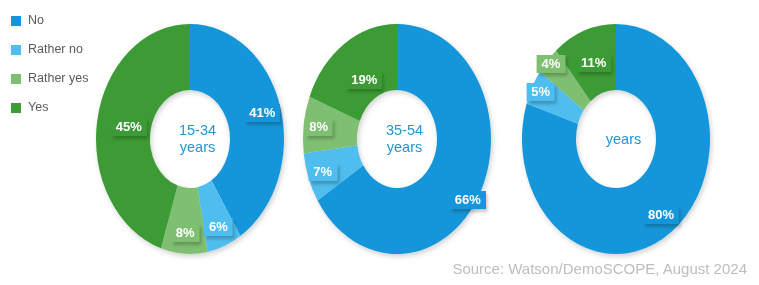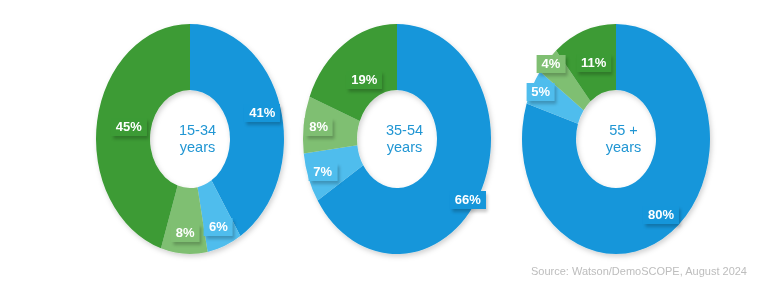--- a/index.html
+++ b/index.html
@@ -49,28 +49,46 @@
     box-shadow:2px 3px 3px rgba(0,0,0,0.22);
   }
   .vb-no{background:#1596DA;}
   .vb-ratherno{background:#4FBDED;}
   .vb-ratheryes{background:#7FBF72;}
   .vb-yes{background:#3C9B35;}
 
   
   .source{
     position:absolute;right:12px;bottom:8px;
-    font-size:11px;color:#bdbdbd;white-space:nowrap;text-align:center;
+    font-size:15px;color:#bdbdbd;white-space:nowrap;text-align:center;
   }
 </style>
 </head>
 <body>
 
 <div id="root">
 
+  <div class="legend">
+    <div class="legend-item">
+      <span class="legend-swatch" style="background: rgb(21, 150, 218);"></span>
+      <span class="legend-label">No</span>
+    </div>
+    <div class="legend-item">
+      <span class="legend-swatch" style="background: rgb(79, 189, 237);"></span>
+      <span class="legend-label">Rather no</span>
+    </div>
+    <div class="legend-item">
+      <span class="legend-swatch" style="background: rgb(127, 191, 114);"></span>
+      <span class="legend-label">Rather yes</span>
+    </div>
+    <div class="legend-item">
+      <span class="legend-swatch" style="background: rgb(60, 155, 53);"></span>
+      <span class="legend-label">Yes</span>
+    </div>
+  </div>
 
   <div class="chart chart-1">
     <svg class="donut-svg" viewBox="0 0 188 230">
       <defs>
         <filter id="sh1" x="-30%" y="-30%" width="170%" height="170%">
           <feDropShadow dx="1.5" dy="2.5" stdDeviation="2.5" flood-color="#000000" flood-opacity="0.18"></feDropShadow>
         </filter>
       </defs>
       <g class="slices" filter="url(#sh1)">
           <path d="M 94 0 A 94 115 0 0 1 144.36771872802572 212.09771143273173 L 115.43307179915988 156.37206834959872 A 40 49 0 0 0 94 66 Z" fill="#1596DA"></path>
@@ -125,21 +143,20 @@
         </filter>
       </defs>
       <g class="slices" filter="url(#sh3)">
           <path d="M 94 0 A 94 115 0 1 1 4.600687468255558 79.46304564688106 L 55.957739348193854 99.85816727562758 A 40 49 0 1 0 94 66 Z" fill="#1596DA"></path>
           <path d="M 4.600687468255558 79.46304564688106 A 94 115 0 0 1 17.95240252875493 47.404695986365596 L 61.639320225002095 86.19852263766882 A 40 49 0 0 0 55.957739348193854 99.85816727562758 Z" fill="#4FBDED"></path>
           <path d="M 17.95240252875493 47.404695986365596 A 94 115 0 0 1 34.082144963623186 26.390977080784225 L 68.50304041005242 77.24485110398632 A 40 49 0 0 0 61.639320225002095 86.19852263766882 Z" fill="#7FBF72"></path>
           <path d="M 34.082144963623186 26.390977080784225 A 94 115 0 0 1 93.99999999999999 0 L 93.99999999999999 66 A 40 49 0 0 0 68.50304041005242 77.24485110398632 Z" fill="#3C9B35"></path>
         </g>
     </svg>
     <div class="center-label">
-      <span>55 +</span>
       <span>years</span>
     </div>
     <div class="labels">
         <div class="value-box vb-no" style="left: 139px; top: 191.29px;">80%</div>
         <div class="value-box vb-ratherno" style="left: 18.6208px; top: 68.012px;">5%</div>
         <div class="value-box vb-ratheryes" style="left: 28.9031px; top: 40.2132px;">4%</div>
         <div class="value-box vb-yes" style="left: 71.711px; top: 39.2591px;">11%</div>
       </div>
   </div>
 

